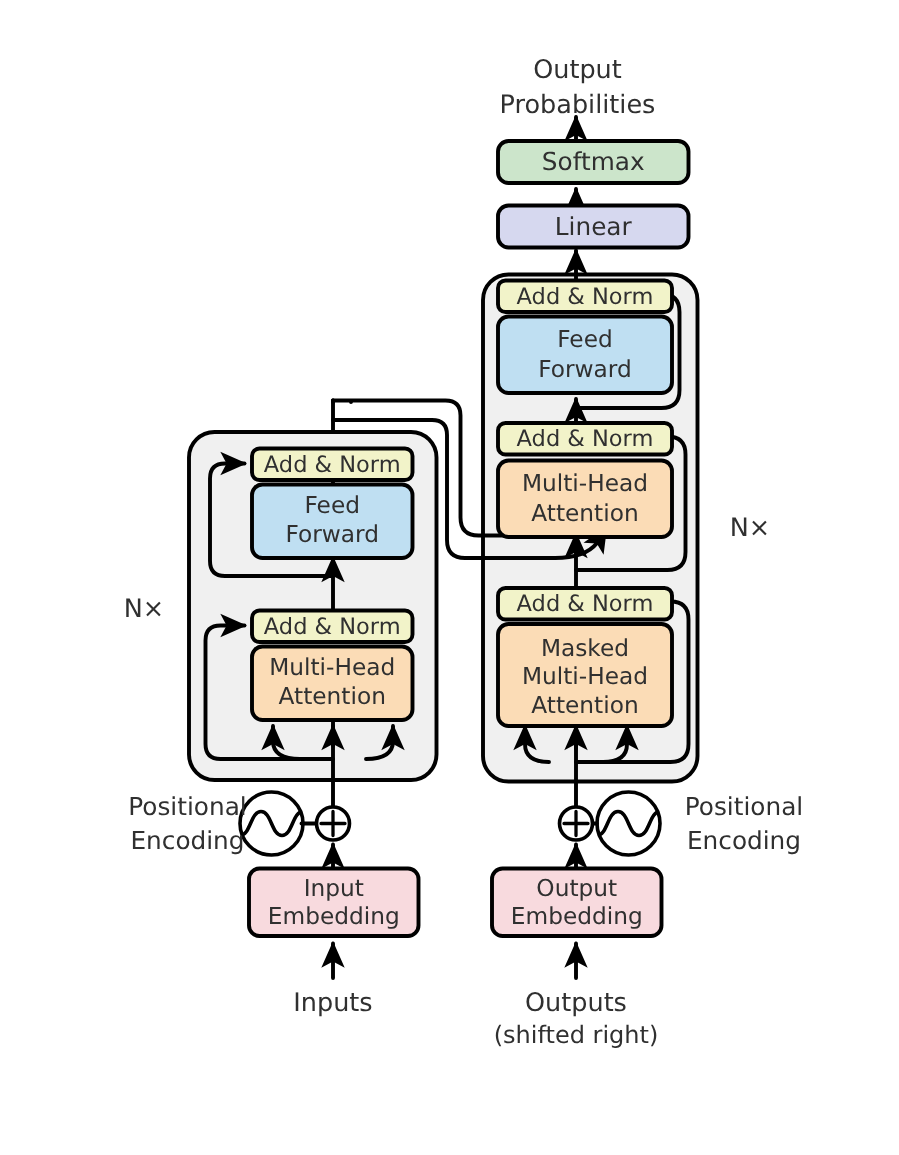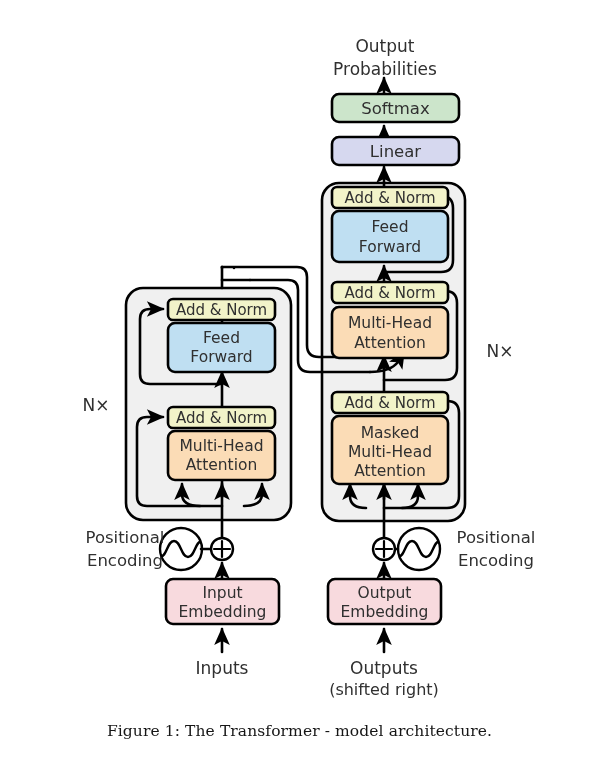--- a/index.html
+++ b/index.html
@@ -203,15 +203,14 @@
   <text class="free" x="125" y="566" font-size="16.5" text-anchor="middle">Encoding</text>
 
   <text class="free" x="496" y="543" font-size="16.5" text-anchor="middle">Positional</text>
   <text class="free" x="496" y="566" font-size="16.5" text-anchor="middle">Encoding</text>
 
   <text class="free" x="222" y="674" font-size="17">Inputs</text>
   <text class="free" x="384" y="674" font-size="17">Outputs</text>
   <text class="free" x="384" y="695" font-size="16">(shifted right)</text>
 </svg>
 
-<div class="caption">Figure 1: The Transformer - model architecture.</div>
 
 </div>
 
 </body></html>

